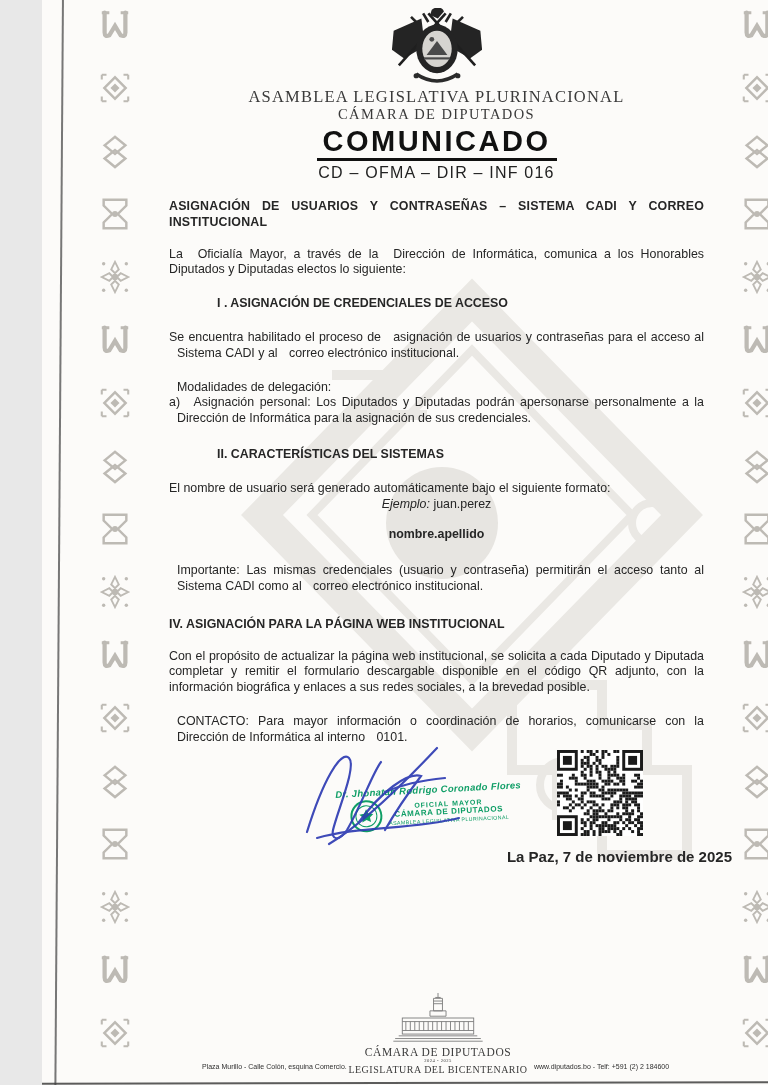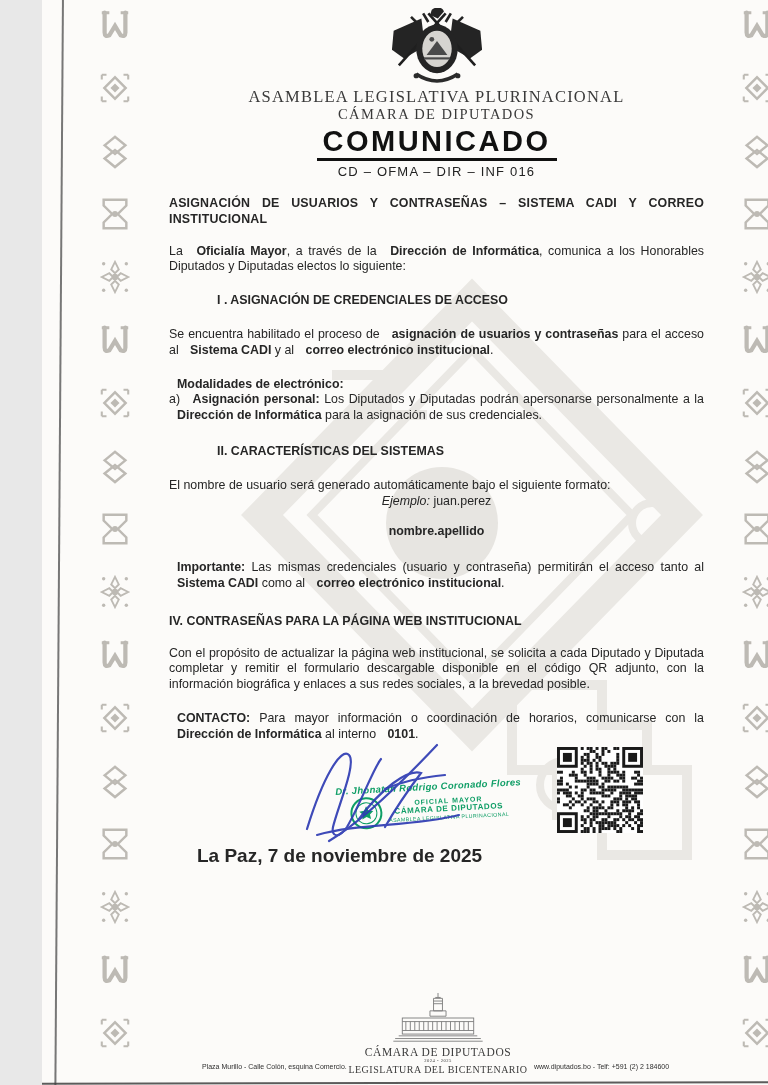--- a/index.html
+++ b/index.html
@@ -20,44 +20,44 @@
   
   .watermark{position:absolute;left:170px;top:255px;z-index:0;opacity:1;}
   
   .content{position:absolute;left:127px;top:0;width:535px;z-index:2;}
   .hdr{text-align:center;}
   .coa{display:block;margin:8px auto 0 auto;}
   .org1{font-family:"Liberation Serif",serif;font-size:16.5px;letter-spacing:1.2px;color:#3a3a3a;line-height:17px;}
   .org2{font-family:"Liberation Serif",serif;font-size:14.5px;letter-spacing:1.4px;color:#3a3a3a;line-height:16px;margin-top:1px;}
   .title{display:inline-block;font-size:29px;font-weight:700;letter-spacing:2.5px;color:#111;
          border-bottom:3.5px solid #111;line-height:31px;margin-top:4px;padding:0 6px 1px 6px;}
-  .refcode{font-size:13px;letter-spacing:1.2px;color:#222;margin-top:3px;}
+  .refcode{font-size:16px;letter-spacing:1.2px;color:#222;margin-top:3px;}
   p,h3,h4{margin:0;font-size:12.4px;line-height:15.8px;text-align:justify;}
-  .b{font-weight:700;padding-left:8px;}
+  .b{font-weight:400;padding-left:8px;}
   .i{font-style:italic;}
   .subject{font-weight:700;margin-top:17px;letter-spacing:.2px;}
   .mt16{margin-top:16px;} .mt18{margin-top:18px;} .mt20{margin-top:20px;} .mt22{margin-top:22px;}
   .h-ind{font-weight:700;padding-left:48px;text-align:left;}
   .h-flat{font-weight:700;text-align:left;}
   ul.bullets{margin:10px 0 0 0;padding:0 0 0 58px;}
   ul.bullets li{font-size:12.4px;line-height:15.8px;text-align:justify;margin:0;padding-left:4px;}
   .center{text-align:center;}
   .fmt{font-weight:700;margin-top:15px;}
   .sign-zone{position:relative;height:96px;margin-top:4px;}
   .sig-svg{position:absolute;left:118px;top:-16px;z-index:2;}
   .stamp{position:absolute;left:150px;top:34px;width:220px;transform:rotate(-3deg);z-index:1;
          color:var(--stamp,#0f9e66);text-align:center;}
   .stamp-name{font-size:9.5px;font-weight:700;font-style:italic;letter-spacing:.3px;white-space:nowrap;}
   .stamp-row{display:flex;align-items:center;justify-content:center;margin-top:1px;}
   .stamp-lines{line-height:8px;}
   .stamp-l1{font-size:7px;font-weight:700;letter-spacing:1px;}
   .stamp-l2{font-size:8px;font-weight:700;letter-spacing:.6px;}
   .stamp-l3{font-size:5.3px;letter-spacing:.4px;}
   .qr{position:absolute;left:388px;top:0;}
-  .dateline{font-size:19px;font-weight:700;text-align:left;transform:translateX(28px);margin-top:2px;}
+  .dateline{font-size:15px;font-weight:700;text-align:right;transform:translateX(28px);margin-top:2px;}
   
   .foot-addr{position:absolute;left:160px;top:1063px;font-size:7px;color:#2e2e2e;z-index:2;}
   .foot-right{position:absolute;left:492px;top:1063px;font-size:7px;color:#2e2e2e;z-index:2;}
   .foot-center{position:absolute;left:296px;top:993px;width:200px;text-align:center;z-index:2;
                font-family:"Liberation Serif",serif;color:#3b3b3b;}
   .foot-org{font-size:11.5px;letter-spacing:.6px;line-height:11px;}
   .foot-years{font-size:4.6px;letter-spacing:.5px;line-height:5px;}
   .foot-leg{font-size:10px;letter-spacing:.5px;line-height:11px;margin-top:1px;}
 </style>
 </head>
@@ -246,35 +246,35 @@
     </div>
 
     <p class="subject">ASIGNACIÓN DE USUARIOS Y CONTRASEÑAS – SISTEMA CADI Y CORREO INSTITUCIONAL</p>
 
     <p class="mt16"><span>La </span><span class="b">Oficialía Mayor</span><span>, a través de la </span><span class="b">Dirección de Informática</span><span>, comunica a los Honorables Diputados y Diputadas electos lo siguiente:</span></p>
 
     <h3 class="h-ind mt18">I . ASIGNACIÓN DE CREDENCIALES DE ACCESO</h3>
 
     <p class="mt18"><span>Se encuentra habilitado el proceso de </span><span class="b">asignación de usuarios y contraseñas</span><span> para el acceso al </span><span class="b">Sistema CADI</span><span> y al </span><span class="b">correo electrónico institucional</span><span>.</span></p>
 
-    <p class="mt18 b" style="text-align:left">Modalidades de electrónico:</p>
+    <p class="mt18 b" style="text-align:left">Modalidades de delegación:</p>
     <p><span>a) </span><span class="b">Asignación personal:</span><span> Los Diputados y Diputadas podrán apersonarse personalmente a la </span><span class="b">Dirección de Informática</span><span> para la asignación de sus credenciales.</span></p>
 
 
     <h3 class="h-ind mt20">II. CARACTERÍSTICAS DEL SISTEMAS</h3>
 
     <p class="mt18">El nombre de usuario será generado automáticamente bajo el siguiente formato:</p>
 
     <p class="center"><span class="i">Ejemplo:</span><span> juan.perez</span></p>
     <p class="center fmt">nombre.apellido</p>
 
     <p class="mt20"><span class="b">Importante:</span><span> Las mismas credenciales (usuario y contraseña) permitirán el acceso tanto al </span><span class="b">Sistema CADI</span><span> como al </span><span class="b">correo electrónico institucional</span><span>.</span></p>
 
 
-    <h4 class="h-flat mt22">IV. CONTRASEÑAS PARA LA PÁGINA WEB INSTITUCIONAL</h4>
+    <h4 class="h-flat mt22">IV. ASIGNACIÓN PARA LA PÁGINA WEB INSTITUCIONAL</h4>
     <p class="mt16">Con el propósito de actualizar la página web institucional, se solicita a cada Diputado y Diputada completar y remitir el formulario descargable disponible en el código QR adjunto, con la información biográfica y enlaces a sus redes sociales, a la brevedad posible.</p>
 
     <p class="mt18"><span class="b">CONTACTO:</span><span> Para mayor información o coordinación de horarios, comunicarse con la </span><span class="b">Dirección de Informática</span><span> al interno </span><span class="b">0101</span><span>.</span></p>
 
     <div class="sign-zone">
       <svg class="sig-svg" width="210" height="120" viewBox="0 0 210 120">
         <g fill="none" stroke="var(--sig,#2e3cb3)" stroke-width="2.2" stroke-linecap="round" opacity=".92">
           <path d="M20 98 C36 46 54 16 62 24 C70 32 50 78 46 96 C44 106 52 108 60 96 C74 72 86 38 94 28"></path>
           <path d="M72 88 C94 58 120 38 134 42 C122 58 106 82 98 96"></path>
           <path d="M150 14 C118 48 76 90 42 110"></path>

